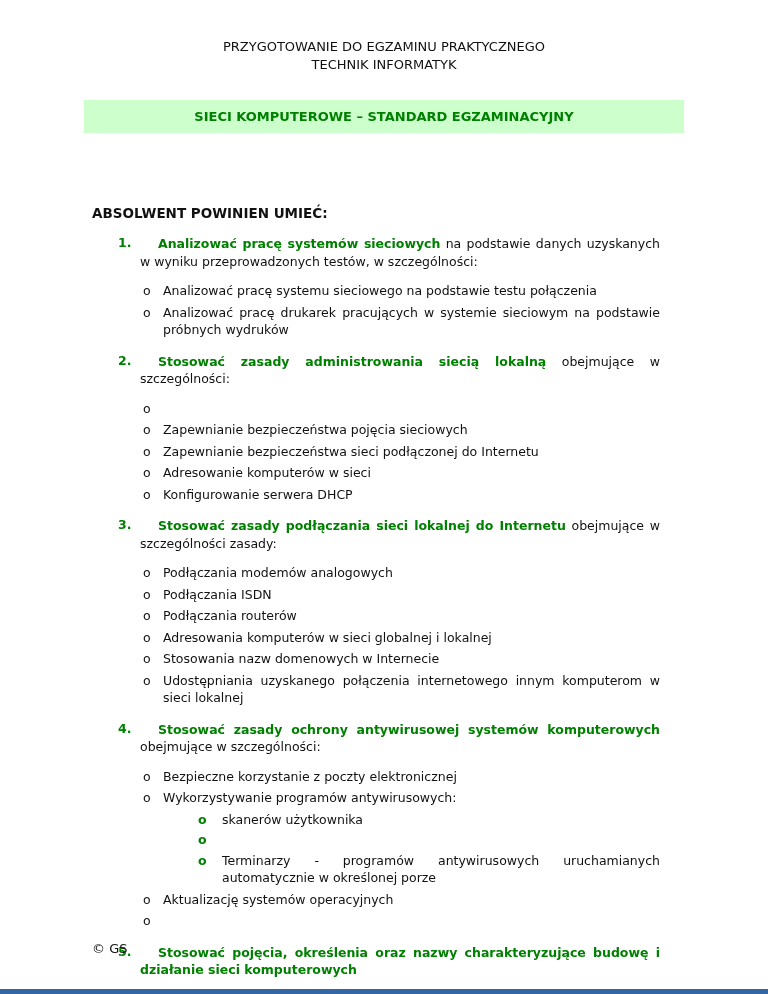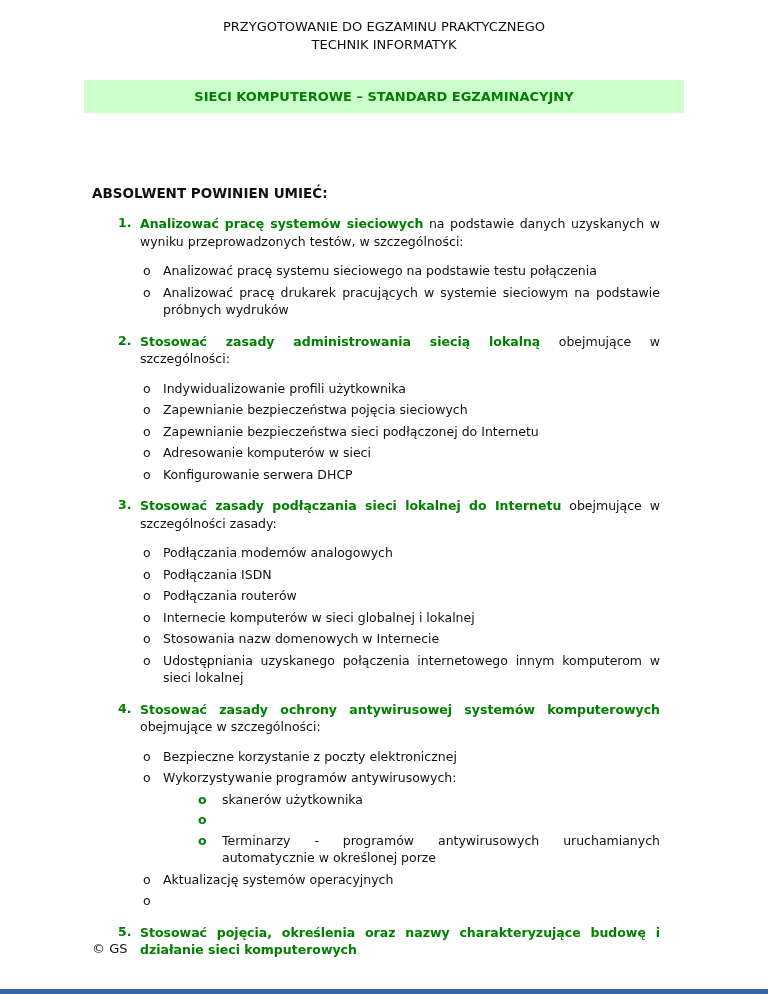--- a/index.html
+++ b/index.html
@@ -13,21 +13,21 @@
     height: 994px;
     margin: 0 auto;
     background: #ffffff;
     font-family: "DejaVu Sans", "Liberation Sans", sans-serif;
     font-size: 12.5px;
     color: #111111;
     box-sizing: border-box;
     overflow: hidden;
   }
   .doc-header {
-    padding-top: 18px;
+    padding-top: 38px;
     text-align: center;
     line-height: 18px;
     font-size: 13px;
     color: #111111;
   }
   .banner {
     width: 564px;
     margin: 26px auto 0 auto;
     background: var(--banner-bg, #ccffcc);
     text-align: center;
@@ -57,20 +57,21 @@
     color: var(--green, #008000);
   }
   .item-body {
     flex: 1;
     text-align: justify;
     line-height: 17.5px;
   }
   .item-body .lead {
     font-weight: bold;
     color: var(--green, #008000);
+    margin-left: 18px;
   }
   .item-body .rest {
     color: #111111;
   }
   .bullet {
     display: flex;
     margin: 4px 0;
     padding-left: 51px;
     line-height: 17.5px;
   }
@@ -135,21 +136,20 @@
         <div class="bullet">
           <span class="marker">o</span>
           <div class="bullet-text">Analizować pracę drukarek pracujących w systemie sieciowym na podstawie próbnych wydruków</div>
         </div>
         <div class="item">
           <span class="num">2.</span>
           <div class="item-body"><span class="lead">Stosować zasady administrowania siecią lokalną</span><span class="rest"> obejmujące w szczególności:</span></div>
         </div>
         <div class="bullet">
           <span class="marker">o</span>
-          <div class="bullet-text">Indywidualizowanie profili użytkownika</div>
         </div>
         <div class="bullet">
           <span class="marker">o</span>
           <div class="bullet-text">Zapewnianie bezpieczeństwa pojęcia sieciowych</div>
         </div>
         <div class="bullet">
           <span class="marker">o</span>
           <div class="bullet-text">Zapewnianie bezpieczeństwa sieci podłączonej do Internetu</div>
         </div>
         <div class="bullet">
@@ -171,21 +171,21 @@
         <div class="bullet">
           <span class="marker">o</span>
           <div class="bullet-text">Podłączania ISDN</div>
         </div>
         <div class="bullet">
           <span class="marker">o</span>
           <div class="bullet-text">Podłączania routerów</div>
         </div>
         <div class="bullet">
           <span class="marker">o</span>
-          <div class="bullet-text">Internecie komputerów w sieci globalnej i lokalnej</div>
+          <div class="bullet-text">Adresowania komputerów w sieci globalnej i lokalnej</div>
         </div>
         <div class="bullet">
           <span class="marker">o</span>
           <div class="bullet-text">Stosowania nazw domenowych w Internecie</div>
         </div>
         <div class="bullet">
           <span class="marker">o</span>
           <div class="bullet-text">Udostępniania uzyskanego połączenia internetowego innym komputerom w sieci lokalnej</div>
         </div>
         <div class="item">

